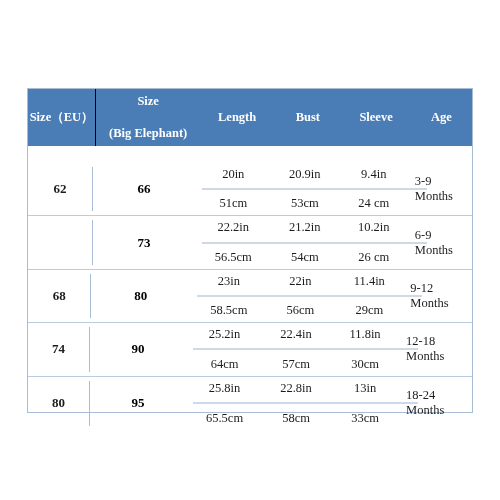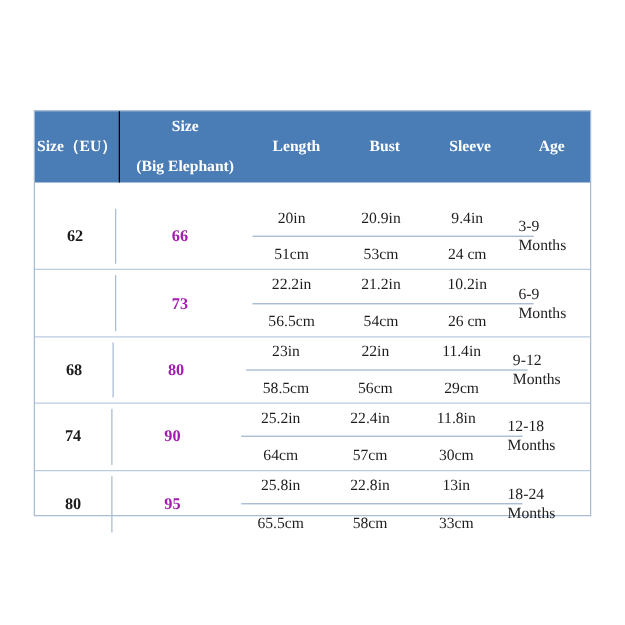--- a/index.html
+++ b/index.html
@@ -97,21 +97,21 @@
     right: -1px;
     top: 4px;
     bottom: 4px;
     width: 1px;
     background: #a8bcd4;
   }
   .c-be {
     width: 105px;
     font-weight: bold;
     font-size: 13px;
-    color: #a21caf;
+    color: #000000;
   }
 
   
   .c-meas {
     width: 213px;
     display: flex;
     flex-direction: column;
     justify-content: space-between;
     box-sizing: border-box;
     position: relative;

